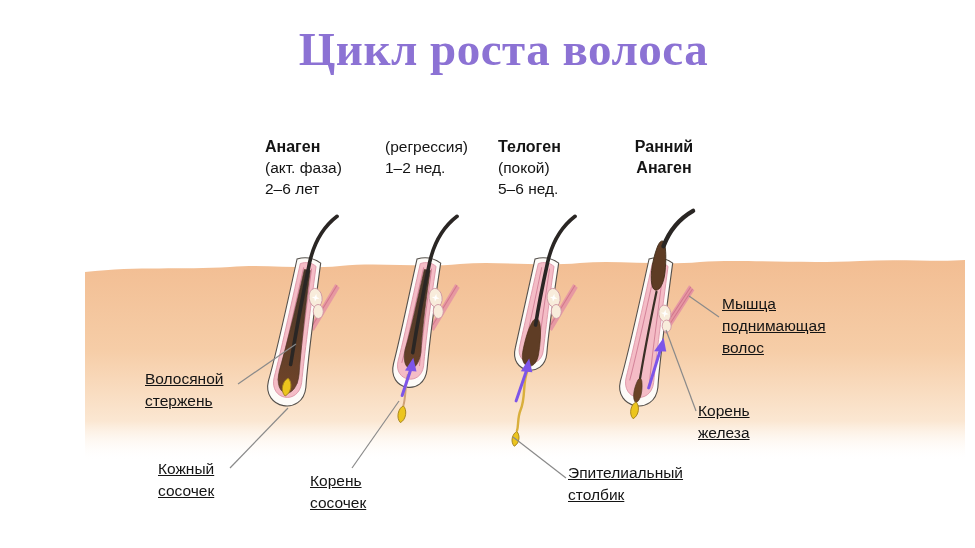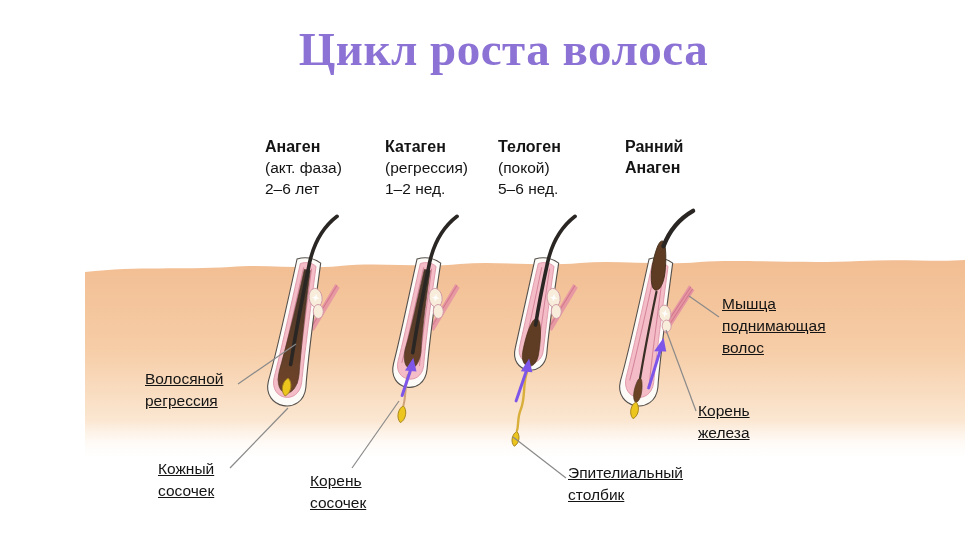--- a/index.html
+++ b/index.html
@@ -4,21 +4,21 @@
 <style>
   html,body{margin:0;padding:0;background:#fff;}
   .canvas{position:relative;width:975px;height:544px;background:#ffffff;overflow:hidden;
           font-family:"Liberation Sans",sans-serif;color:#141414;padding-left:32px;}
   .title{position:absolute;top:22px;left:0;right:0;text-align:center;
          font-family:"Liberation Serif",serif;font-weight:700;font-size:47px;
          color:#8c72d4;letter-spacing:.5px;}
   svg.scene{position:absolute;left:0;top:0;}
   .stage{position:absolute;top:136px;width:112px;font-size:15.5px;line-height:21px;}
   .stage .name{font-weight:700;font-size:16px;line-height:21px;}
-  .stage.narrow{width:78px;}
+  .stage.narrow{width:78px;text-align:center;}
   .lbl{position:absolute;font-size:15.5px;line-height:22px;text-decoration:underline;}
 </style>
 </head>
 <body>
 
 <div class="canvas">
 
   <svg class="scene" width="975" height="548" viewBox="0 0 975 548">
     <defs>
       <linearGradient id="skinG" x1="0" y1="258" x2="0" y2="462" gradientUnits="userSpaceOnUse">
@@ -124,33 +124,32 @@
   </svg>
 
   <div class="title">Цикл роста волоса</div>
 
   <div class="stage" style="left:265px">
     <div class="name">Анаген</div>
     <div class="detail">(акт. фаза)</div>
     <div class="detail">2–6 лет</div>
   </div>
   <div class="stage" style="left:385px">
-    <div class="name">Катаген</div>
     <div class="detail">(регрессия)</div>
     <div class="detail">1–2 нед.</div>
   </div>
   <div class="stage" style="left:498px">
     <div class="name">Телоген</div>
     <div class="detail">(покой)</div>
     <div class="detail">5–6 нед.</div>
   </div>
   <div class="stage narrow" style="left:625px">
     <div class="name">Ранний Анаген</div>
   </div>
 
-  <div class="lbl" style="left:145px;top:368px;width:100px">Волосяной регрессия</div>
+  <div class="lbl" style="left:145px;top:368px;width:100px">Волосяной стержень</div>
   <div class="lbl" style="left:158px;top:458px;width:80px">Кожный сосочек</div>
   <div class="lbl" style="left:310px;top:470px;width:70px">Корень сосочек</div>
   <div class="lbl" style="left:568px;top:462px;width:150px">Эпителиальный столбик</div>
   <div class="lbl" style="left:722px;top:293px;width:125px">Мышца поднимающая волос</div>
   <div class="lbl" style="left:698px;top:400px;width:85px">Корень железа</div>
 
 </div>
 
 </body></html>

